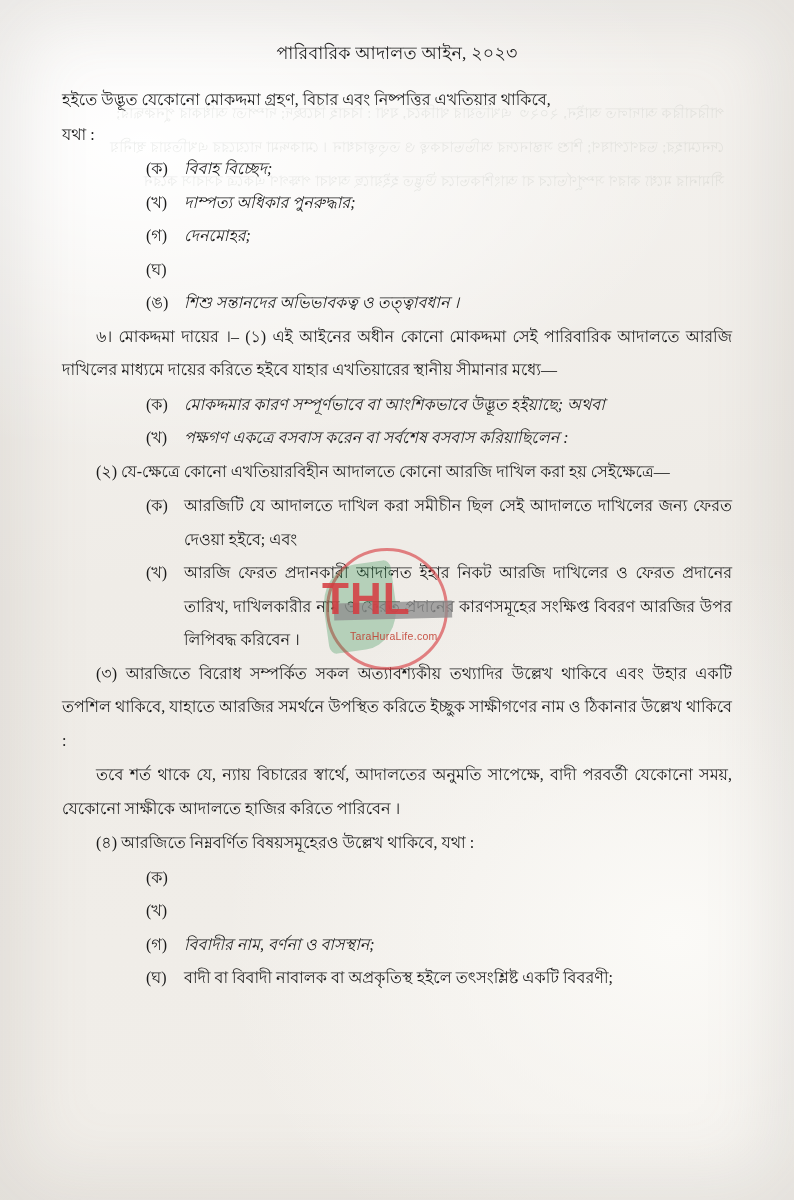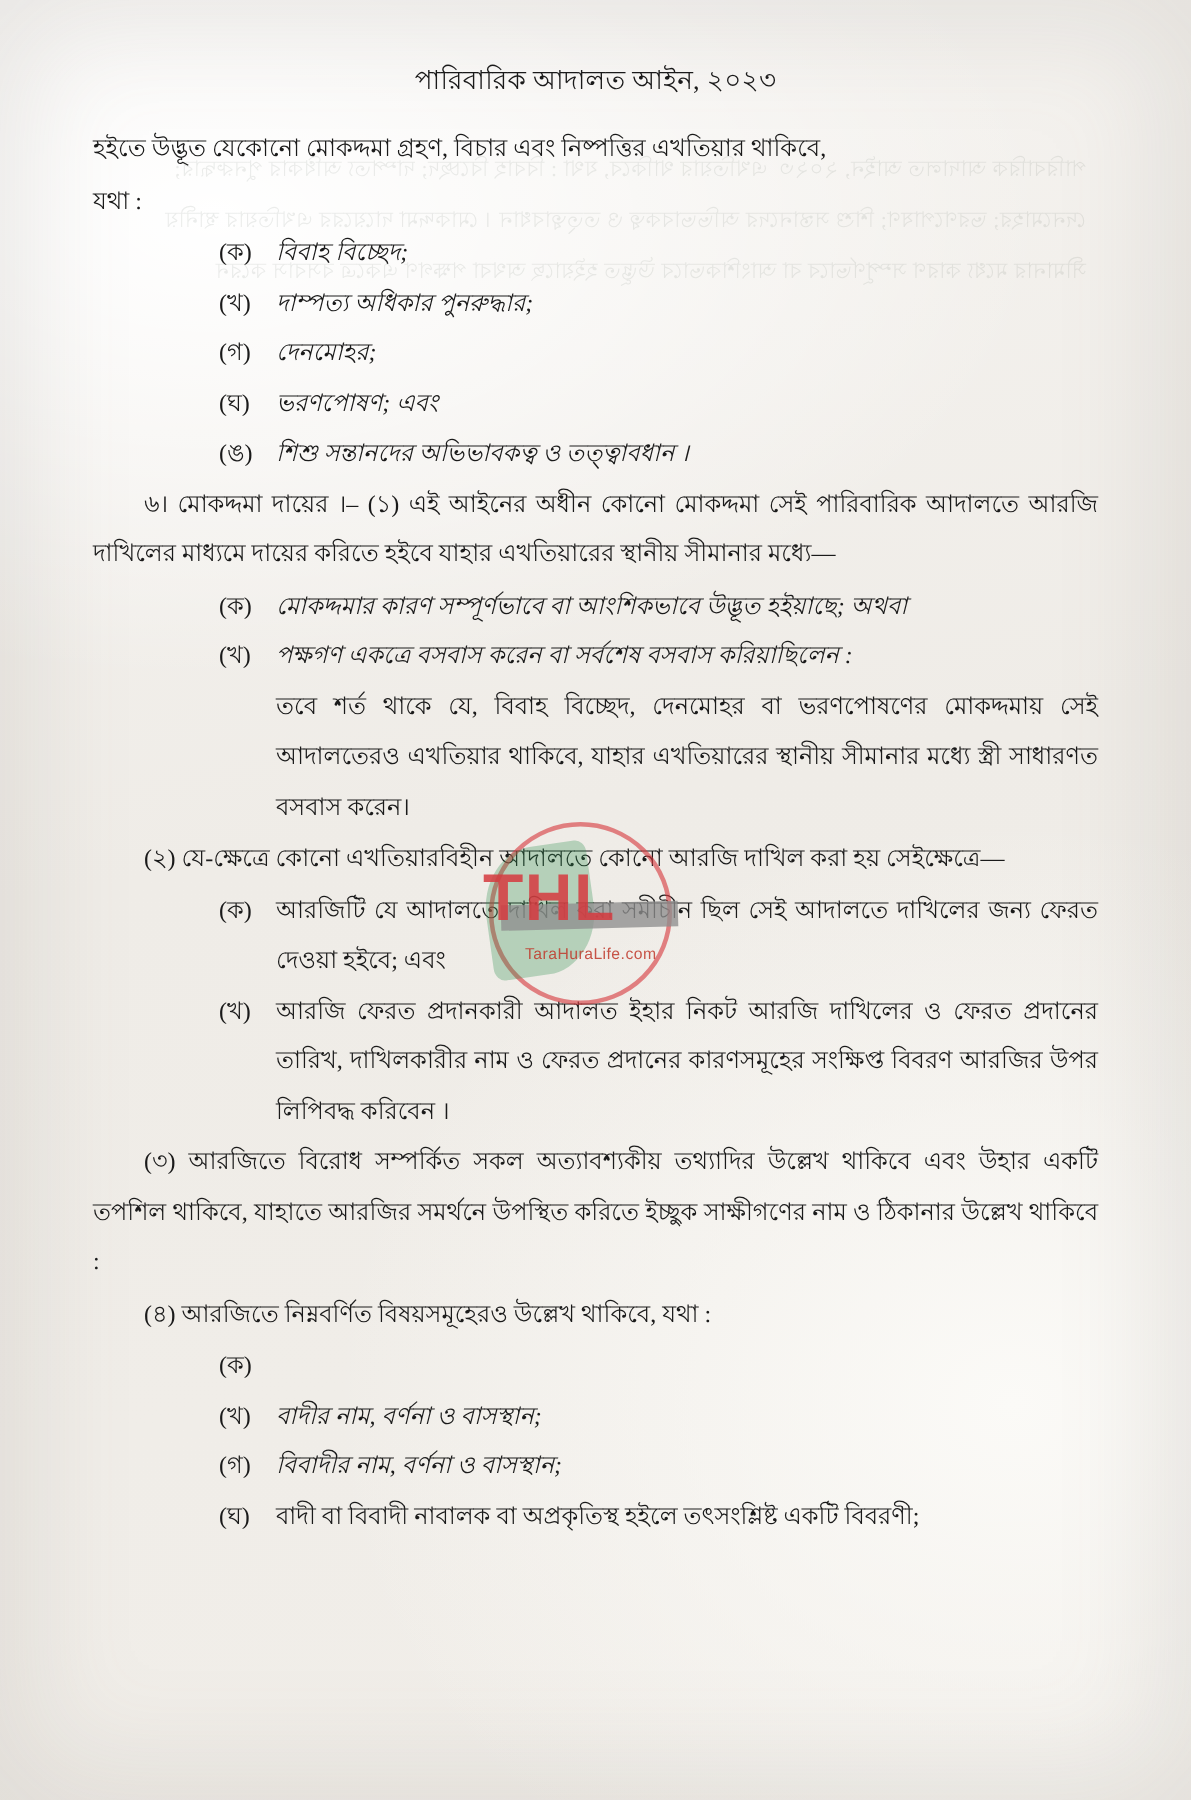--- a/index.html
+++ b/index.html
@@ -175,59 +175,57 @@
     <div class="clause lvl1">
       <span class="marker">(খ)</span>
       <span class="ctext nj">দাম্পত্য অধিকার পুনরুদ্ধার;</span>
     </div>
     <div class="clause lvl1">
       <span class="marker">(গ)</span>
       <span class="ctext nj">দেনমোহর;</span>
     </div>
     <div class="clause lvl1">
       <span class="marker">(ঘ)</span>
-      <span class="ctext nj">ভরণপোষণ; এবং</span>
     </div>
     <div class="clause lvl1">
       <span class="marker">(ঙ)</span>
       <span class="ctext nj">শিশু সন্তানদের অভিভাবকত্ব ও তত্ত্বাবধান ।</span>
     </div>
 
     <p class="indpar"><span>৬। মোকদ্দমা দায়ের ।– (১)</span> <span>এই আইনের অধীন কোনো মোকদ্দমা সেই পারিবারিক আদালতে আরজি দাখিলের মাধ্যমে দায়ের করিতে হইবে যাহার এখতিয়ারের স্থানীয় সীমানার মধ্যে—</span></p>
 
     <div class="clause lvl1b">
       <span class="marker">(ক)</span>
       <span class="ctext nj">মোকদ্দমার কারণ সম্পূর্ণভাবে বা আংশিকভাবে উদ্ভূত হইয়াছে; অথবা</span>
     </div>
     <div class="clause lvl1b">
       <span class="marker">(খ)</span>
       <span class="ctext nj">পক্ষগণ একত্রে বসবাস করেন বা সর্বশেষ বসবাস করিয়াছিলেন :</span>
     </div>
-    <p class="sub">তবে শর্ত থাকে যে, বিবাহ বিচ্ছেদ, দেনমোহর বা ভরণপোষণের মোকদ্দমায় সেই আদালতেরও এখতিয়ার থাকিবে, যাহার এখতিয়ারের স্থানীয় সীমানার মধ্যে স্ত্রী সাধারণত বসবাস করেন।</p>
 
     <p class="indpar">(২) যে-ক্ষেত্রে কোনো এখতিয়ারবিহীন আদালতে কোনো আরজি দাখিল করা হয় সেইক্ষেত্রে—</p>
 
     <div class="clause lvl1b">
       <span class="marker">(ক)</span>
       <span class="ctext">আরজিটি যে আদালতে দাখিল করা সমীচীন ছিল সেই আদালতে দাখিলের জন্য ফেরত দেওয়া হইবে; এবং</span>
     </div>
     <div class="clause lvl1b">
       <span class="marker">(খ)</span>
       <span class="ctext">আরজি ফেরত প্রদানকারী আদালত ইহার নিকট আরজি দাখিলের ও ফেরত প্রদানের তারিখ, দাখিলকারীর নাম ও ফেরত প্রদানের কারণসমূহের সংক্ষিপ্ত বিবরণ আরজির উপর লিপিবদ্ধ করিবেন ।</span>
     </div>
 
     <p class="indpar">(৩) আরজিতে বিরোধ সম্পর্কিত সকল অত্যাবশ্যকীয় তথ্যাদির উল্লেখ থাকিবে এবং উহার একটি তপশিল থাকিবে, যাহাতে আরজির সমর্থনে উপস্থিত করিতে ইচ্ছুক সাক্ষীগণের নাম ও ঠিকানার উল্লেখ থাকিবে :</p>
+    <p class="indpar">তবে শর্ত থাকে যে, ন্যায় বিচারের স্বার্থে, আদালতের অনুমতি সাপেক্ষে, বাদী পরবর্তী যেকোনো সময়, যেকোনো সাক্ষীকে আদালতে হাজির করিতে পারিবেন ।</p>
     <p class="indpar">(৪) আরজিতে নিম্নবর্ণিত বিষয়সমূহেরও উল্লেখ থাকিবে, যথা :</p>
 
     <div class="clause lvl1b">
       <span class="marker">(ক)</span>
     </div>
     <div class="clause lvl1b">
       <span class="marker">(খ)</span>
-      <span class="ctext nj">বাদীর নাম, বর্ণনা ও বাসস্থান;</span>
     </div>
     <div class="clause lvl1b">
       <span class="marker">(গ)</span>
       <span class="ctext nj">বিবাদীর নাম, বর্ণনা ও বাসস্থান;</span>
     </div>
     <div class="clause lvl1b">
       <span class="marker">(ঘ)</span>
       <span class="ctext">বাদী বা বিবাদী নাবালক বা অপ্রকৃতিস্থ হইলে তৎসংশ্লিষ্ট একটি বিবরণী;</span>
     </div>
 

